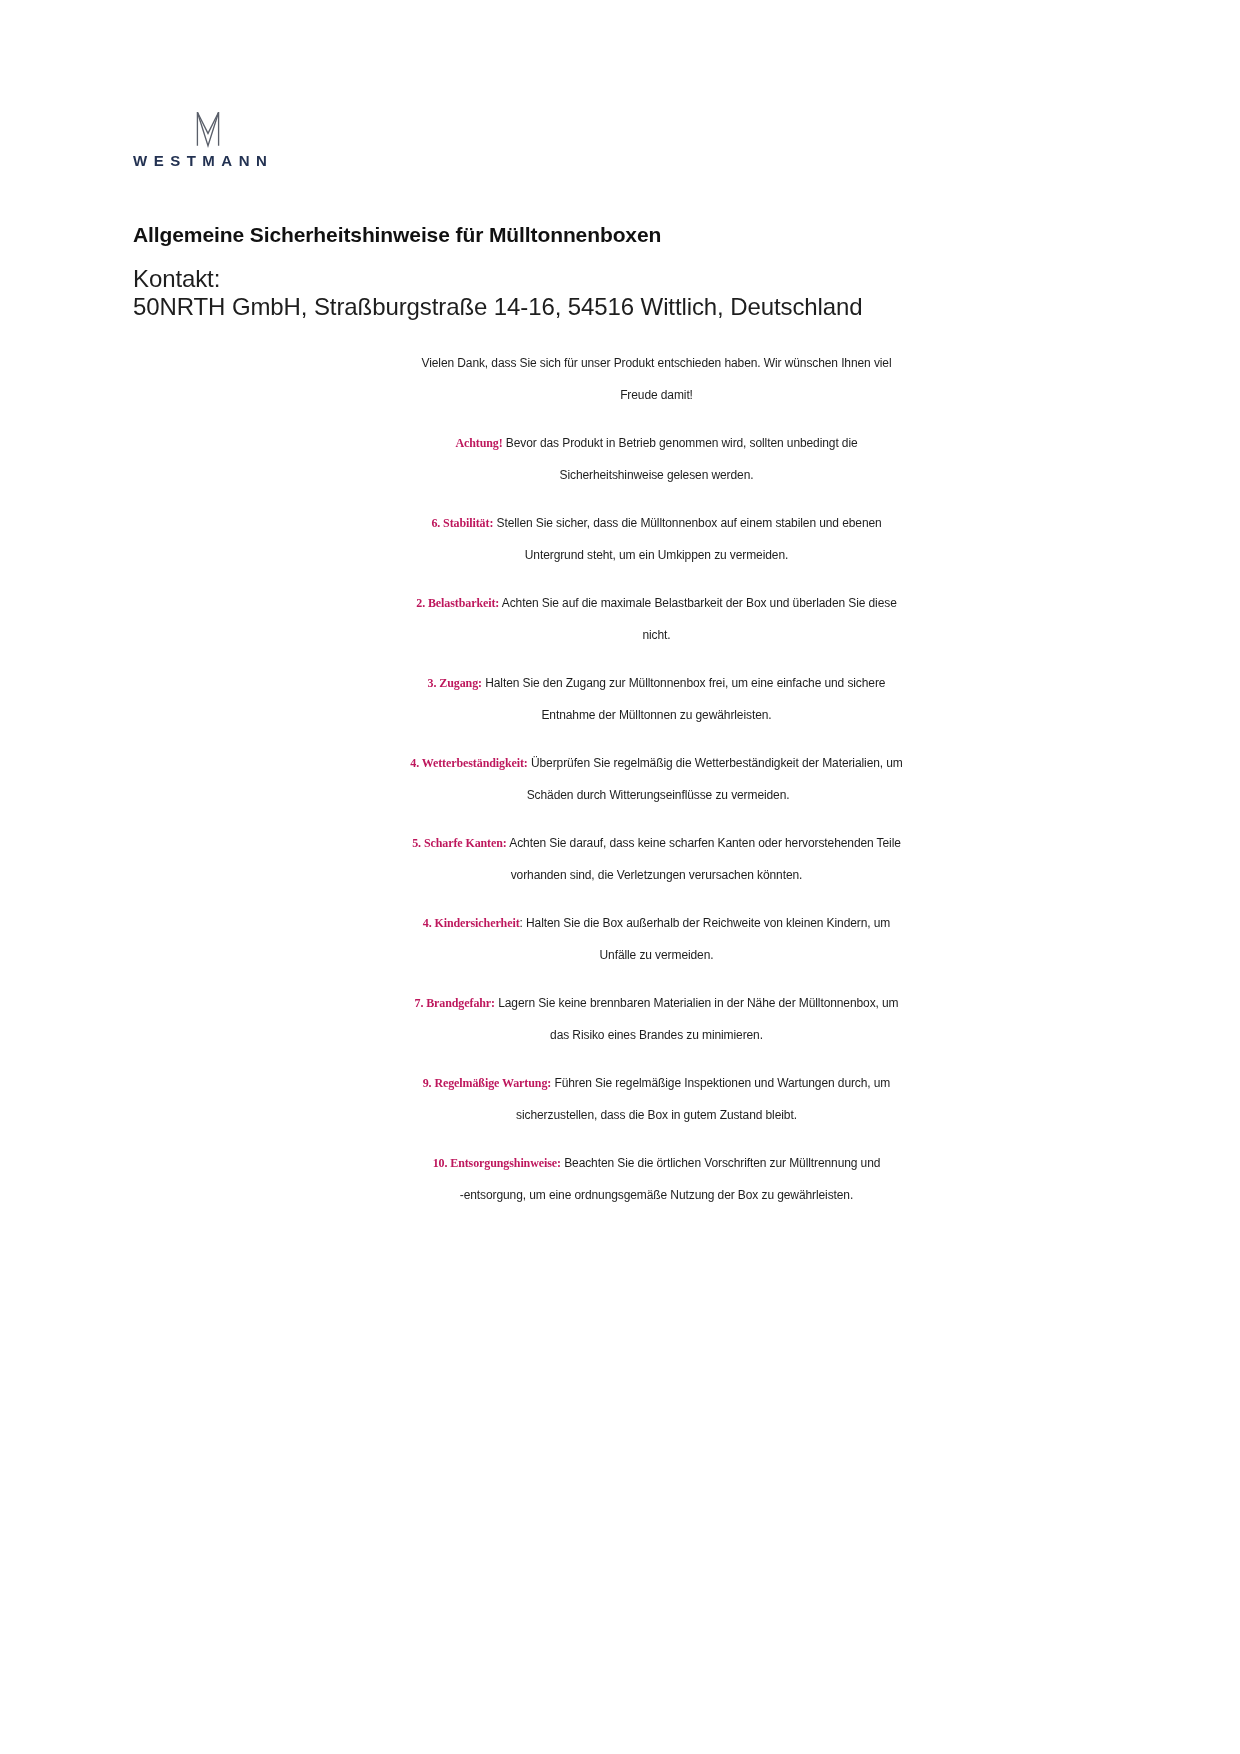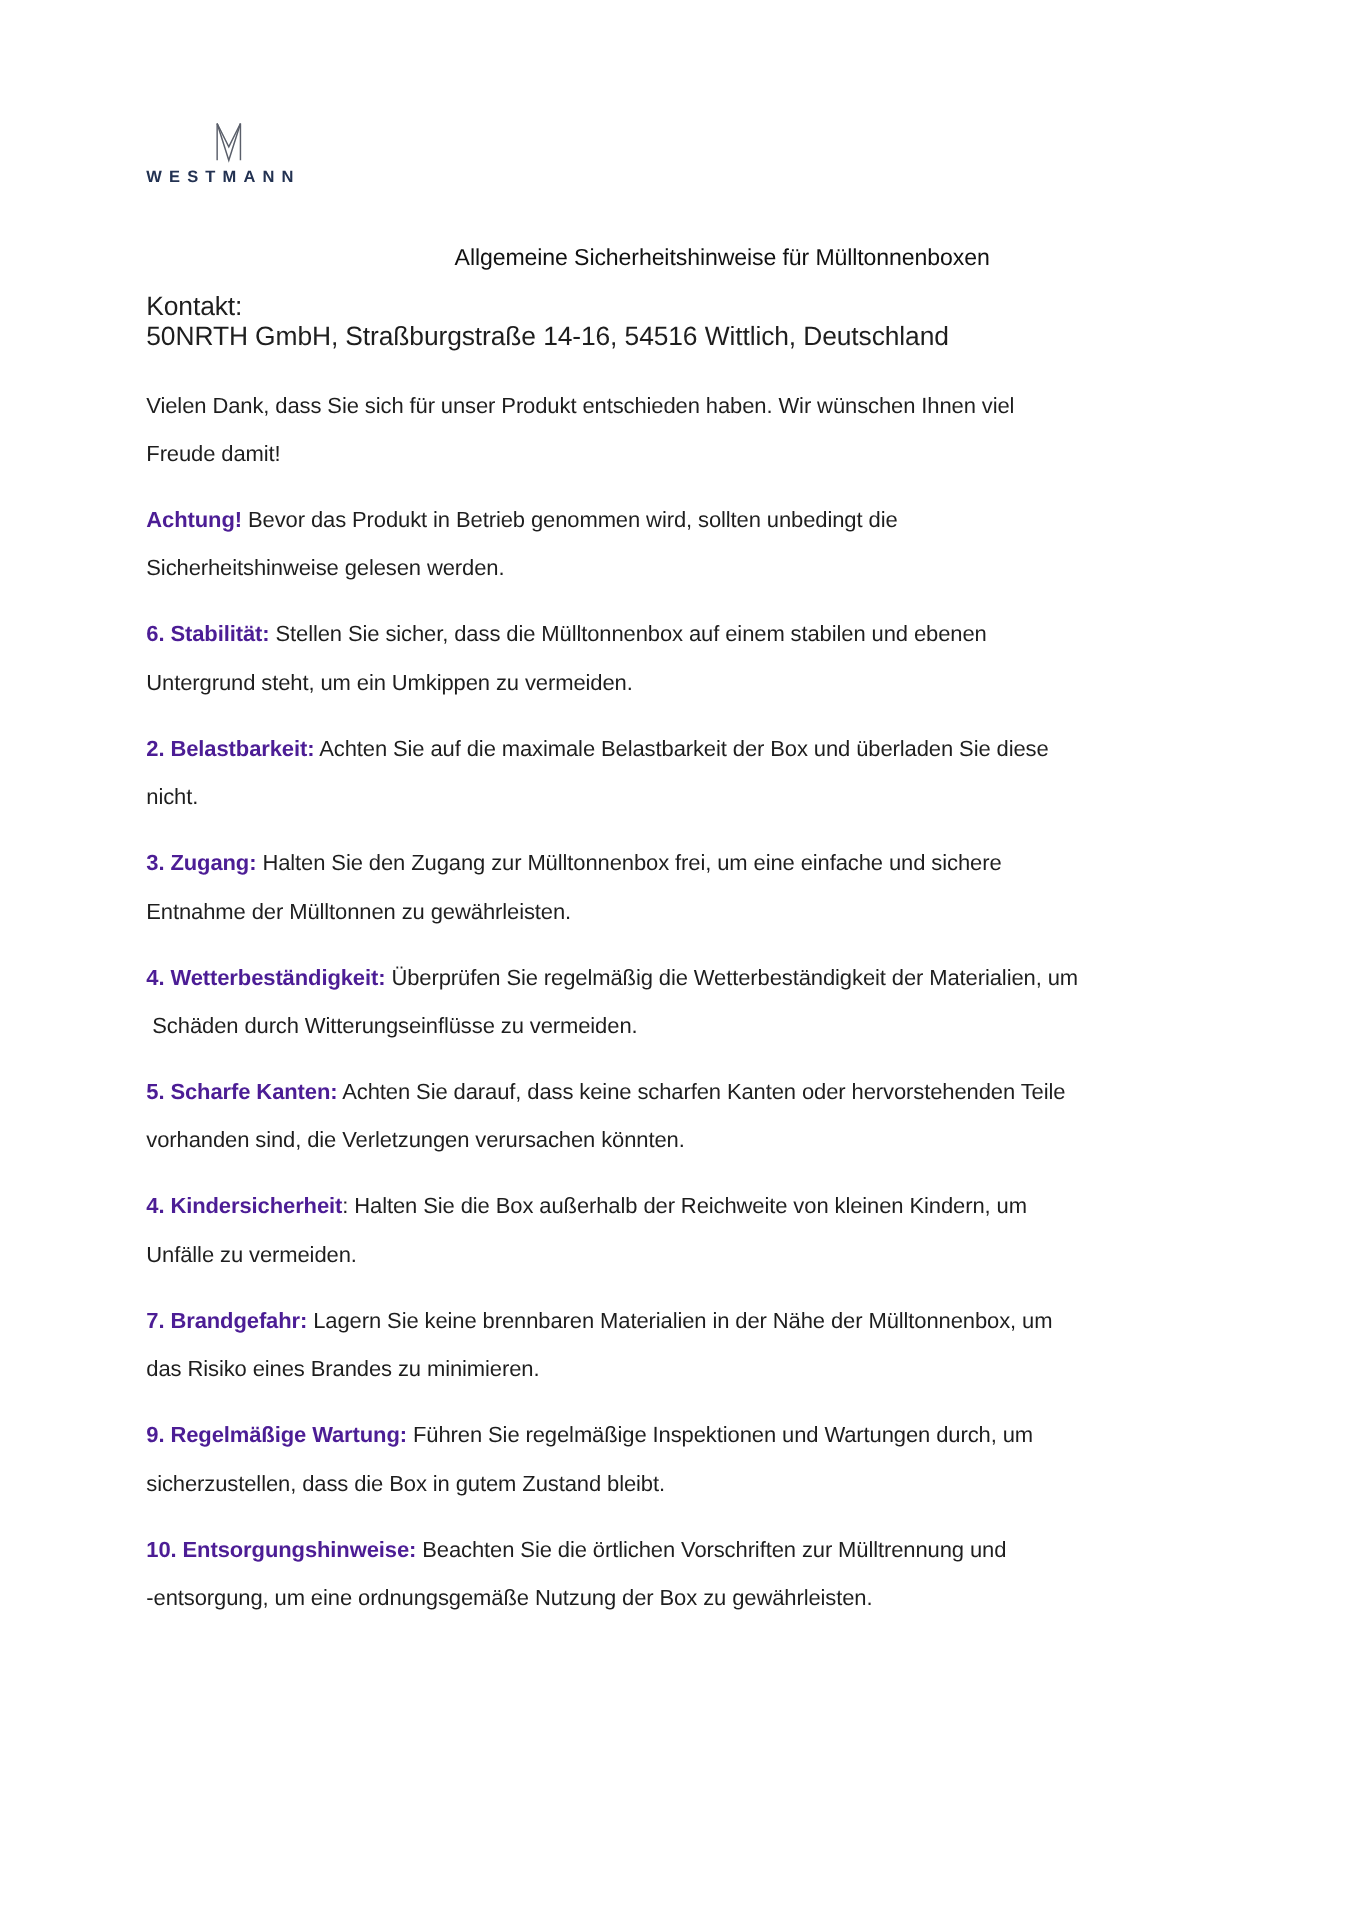--- a/index.html
+++ b/index.html
@@ -33,42 +33,42 @@
     font-size: 15px;
     font-weight: 700;
     letter-spacing: 6.5px;
     color: #233252;
     white-space: nowrap;
   }
   
   .title {
     margin: 52px 0 0;
     font-size: 21px;
-    font-weight: 400;
+    font-weight: 700;
     color: #111111;
     line-height: 28px;
     letter-spacing: -0.1px;
-    text-align: center;
   }
   .contact {
     margin-top: 16px;
     font-size: 24px;
     line-height: 28px;
     letter-spacing: -0.1px;
   }
   .contact div { white-space: pre-line; }
   .para {
     margin: 16px 0 0;
-    font-size: 20px;
-    line-height: 44px;
+    font-size: 12px;
+    line-height: 32px;
     letter-spacing: -0.1px;
     white-space: pre-line;
+    text-align: center;
   }
   .para.intro { margin-top: 26px; }
-  .para strong { font-weight: 700; color: #4c1d95; }
+  .para strong { font-weight: 700; color: #be185d; font-family: Liberation Serif, serif; }
 </style>
 </head>
 <body>
 
 <div class="page">
 
   <div class="logo">
     <svg class="monogram" width="30" height="42" viewBox="0 0 34 44" fill="none">
       <path d="M5 3 L17 41 L29 3" stroke="#5a5f6a" stroke-width="1.5" fill="none"></path>
       <path d="M5 41 L5 3 L17 27 L29 3 L29 41" stroke="#5a5f6a" stroke-width="1.5" fill="none"></path>

